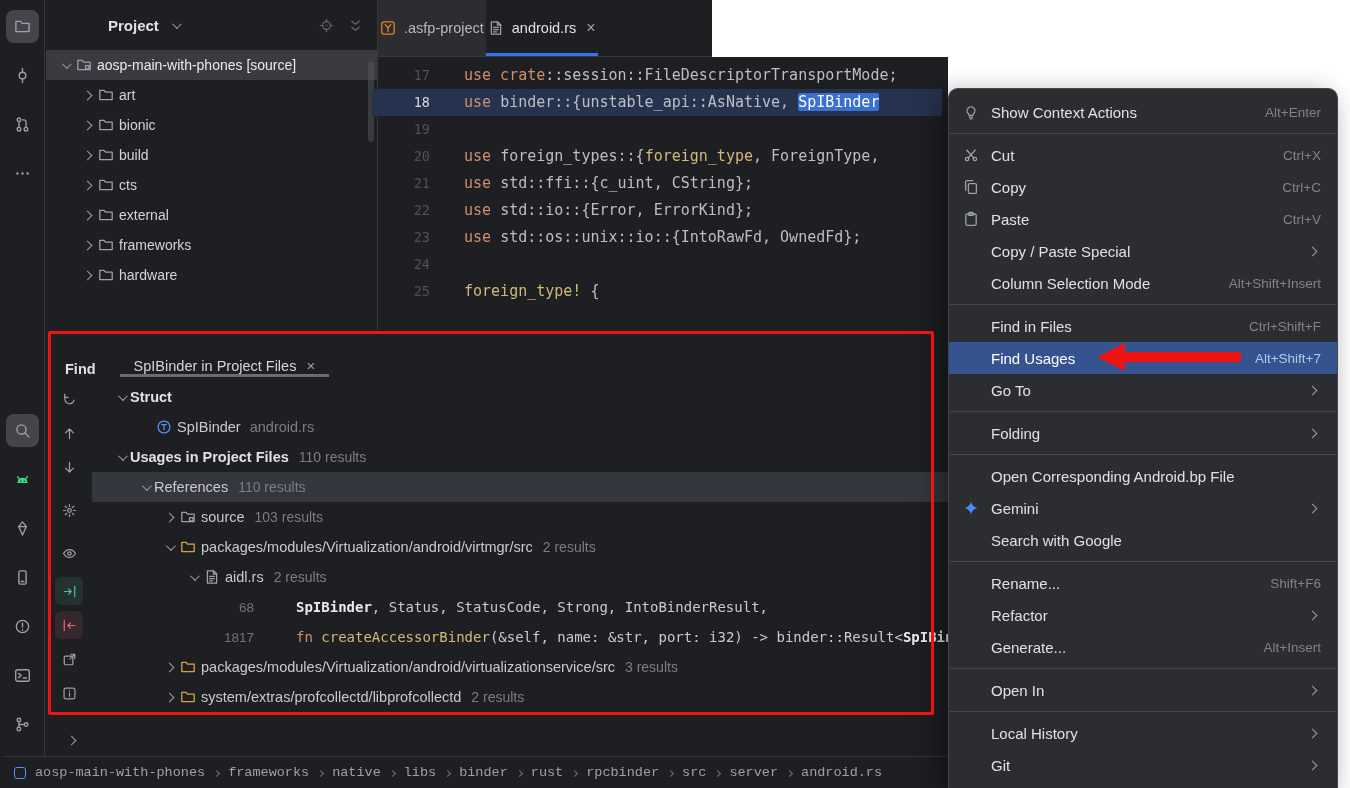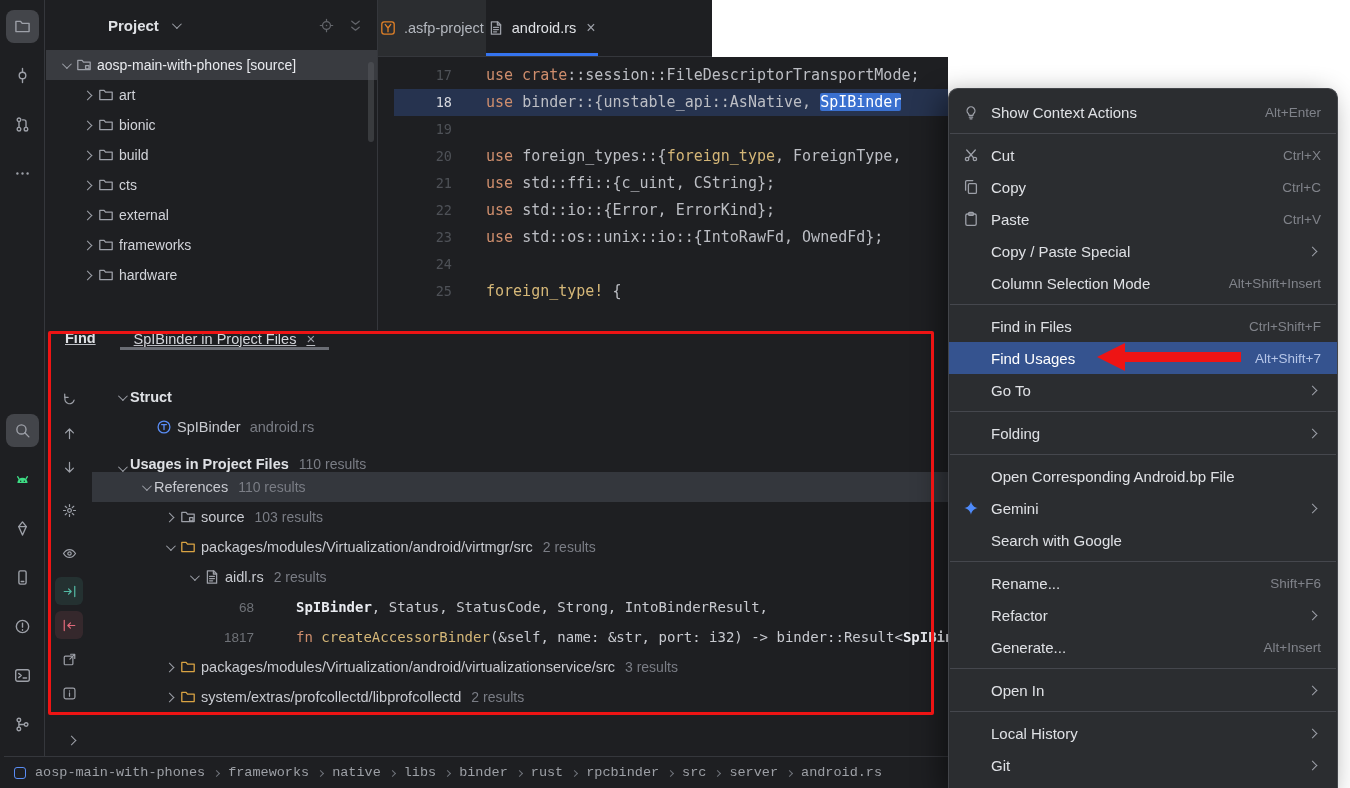--- a/index.html
+++ b/index.html
@@ -37,32 +37,32 @@
 
   
   .tabbar{position:absolute;left:378px;top:0;width:334px;height:57px;border-bottom:1px solid var(--border);display:flex;overflow:hidden;}
   .tab{display:flex;align-items:center;gap:8px;padding:0 2px;font-size:14.5px;color:#b4b8bf;position:relative;white-space:nowrap;}
   .tab.inactive{background:#2b2d30;}
   .tab.active{color:var(--text-bright);}
   .tab.active::after{content:"";position:absolute;left:0;right:0;bottom:0;height:3px;background:var(--accent);}
   .tab .close{color:var(--icon);font-size:16px;margin-left:2px;}
 
   
-  .editor{position:absolute;left:394px;top:57px;width:570px;height:245px;padding-top:5px;
+  .editor{position:absolute;left:372px;top:57px;width:570px;height:245px;padding-top:5px;
     font-family:"DejaVu Sans Mono","Liberation Mono",monospace;font-size:15px;overflow:hidden;}
   .eline{display:flex;height:27px;line-height:27px;white-space:pre;}
   .eline .gut{width:92px;flex:0 0 92px;text-align:right;padding-right:34px;color:#4e5157;font-size:13.5px;}
   .eline.current{background:var(--caret-line);}
   .eline.current .gut{color:#d5d7dd;}
   .seg.kw{color:#cf8e6d;} .seg.pl{color:#bcbec4;} .seg.macro{color:#d5b778;}
   .seg.sel{background:var(--sel);color:#fff;border-radius:2px;}
 
   
   .find-panel{position:absolute;left:46px;top:330px;width:902px;height:426px;background:var(--bg);overflow:hidden;}
-  .fp-header{height:47px;display:flex;align-items:flex-start;text-decoration:underline;}
+  .fp-header{height:47px;display:flex;align-items:flex-end;}
   .fp-title{display:flex;align-items:center;padding:0 24px 0 19px;font-size:14.5px;font-weight:700;color:var(--text-bright);}
   .fp-tab{display:flex;align-items:center;gap:10px;padding:0 14px;font-size:14.5px;color:#d3d5da;border-bottom:3px solid #6a6d74;}
   .fp-tab .close{color:var(--icon);font-size:15px;}
   .fp-body{display:flex;}
   .fp-toolbar{width:46px;flex:0 0 46px;display:flex;flex-direction:column;align-items:center;gap:6px;padding-top:8px;}
   .fp-tool{width:28px;height:28px;border-radius:6px;display:flex;align-items:center;justify-content:center;flex:0 0 auto;}
   .fp-tool.gap{margin-top:9px;}
   .fp-tool.gap-sm{margin-top:4px;}
   .fp-tool.teal{background:rgba(83,185,164,.12);}
   .fp-tool.red{background:rgba(224,105,122,.12);}
@@ -450,21 +450,21 @@
               <span class="chevbox"></span>
               <span class="ic">
                 <svg viewBox="0 0 16 16" width="16" height="16" fill="none" stroke="currentColor" stroke-width="1.3" stroke-linecap="round" stroke-linejoin="round">
                   <circle cx="8" cy="8" r="5.9" stroke="#5a8df5"></circle>
                   <path d="M5.6 5.6h4.8M8 5.6v5" stroke="#5a8df5"></path>
                 </svg>
               </span>
               <span>SpIBinder</span>
               <span class="meta">android.rs</span>
             </div>
-            <div class="frow" style="padding-left: 20px; align-items: flex-end;">
+            <div class="frow" style="padding-left: 20px;">
               <span class="chevbox">
                 <span class="chev down"></span>
               </span>
               <span class="bold">Usages in Project Files</span>
               <span class="count">110 results</span>
             </div>
             <div class="frow selected" style="padding-left: 44px;">
               <span class="chevbox">
                 <span class="chev down"></span>
               </span>

